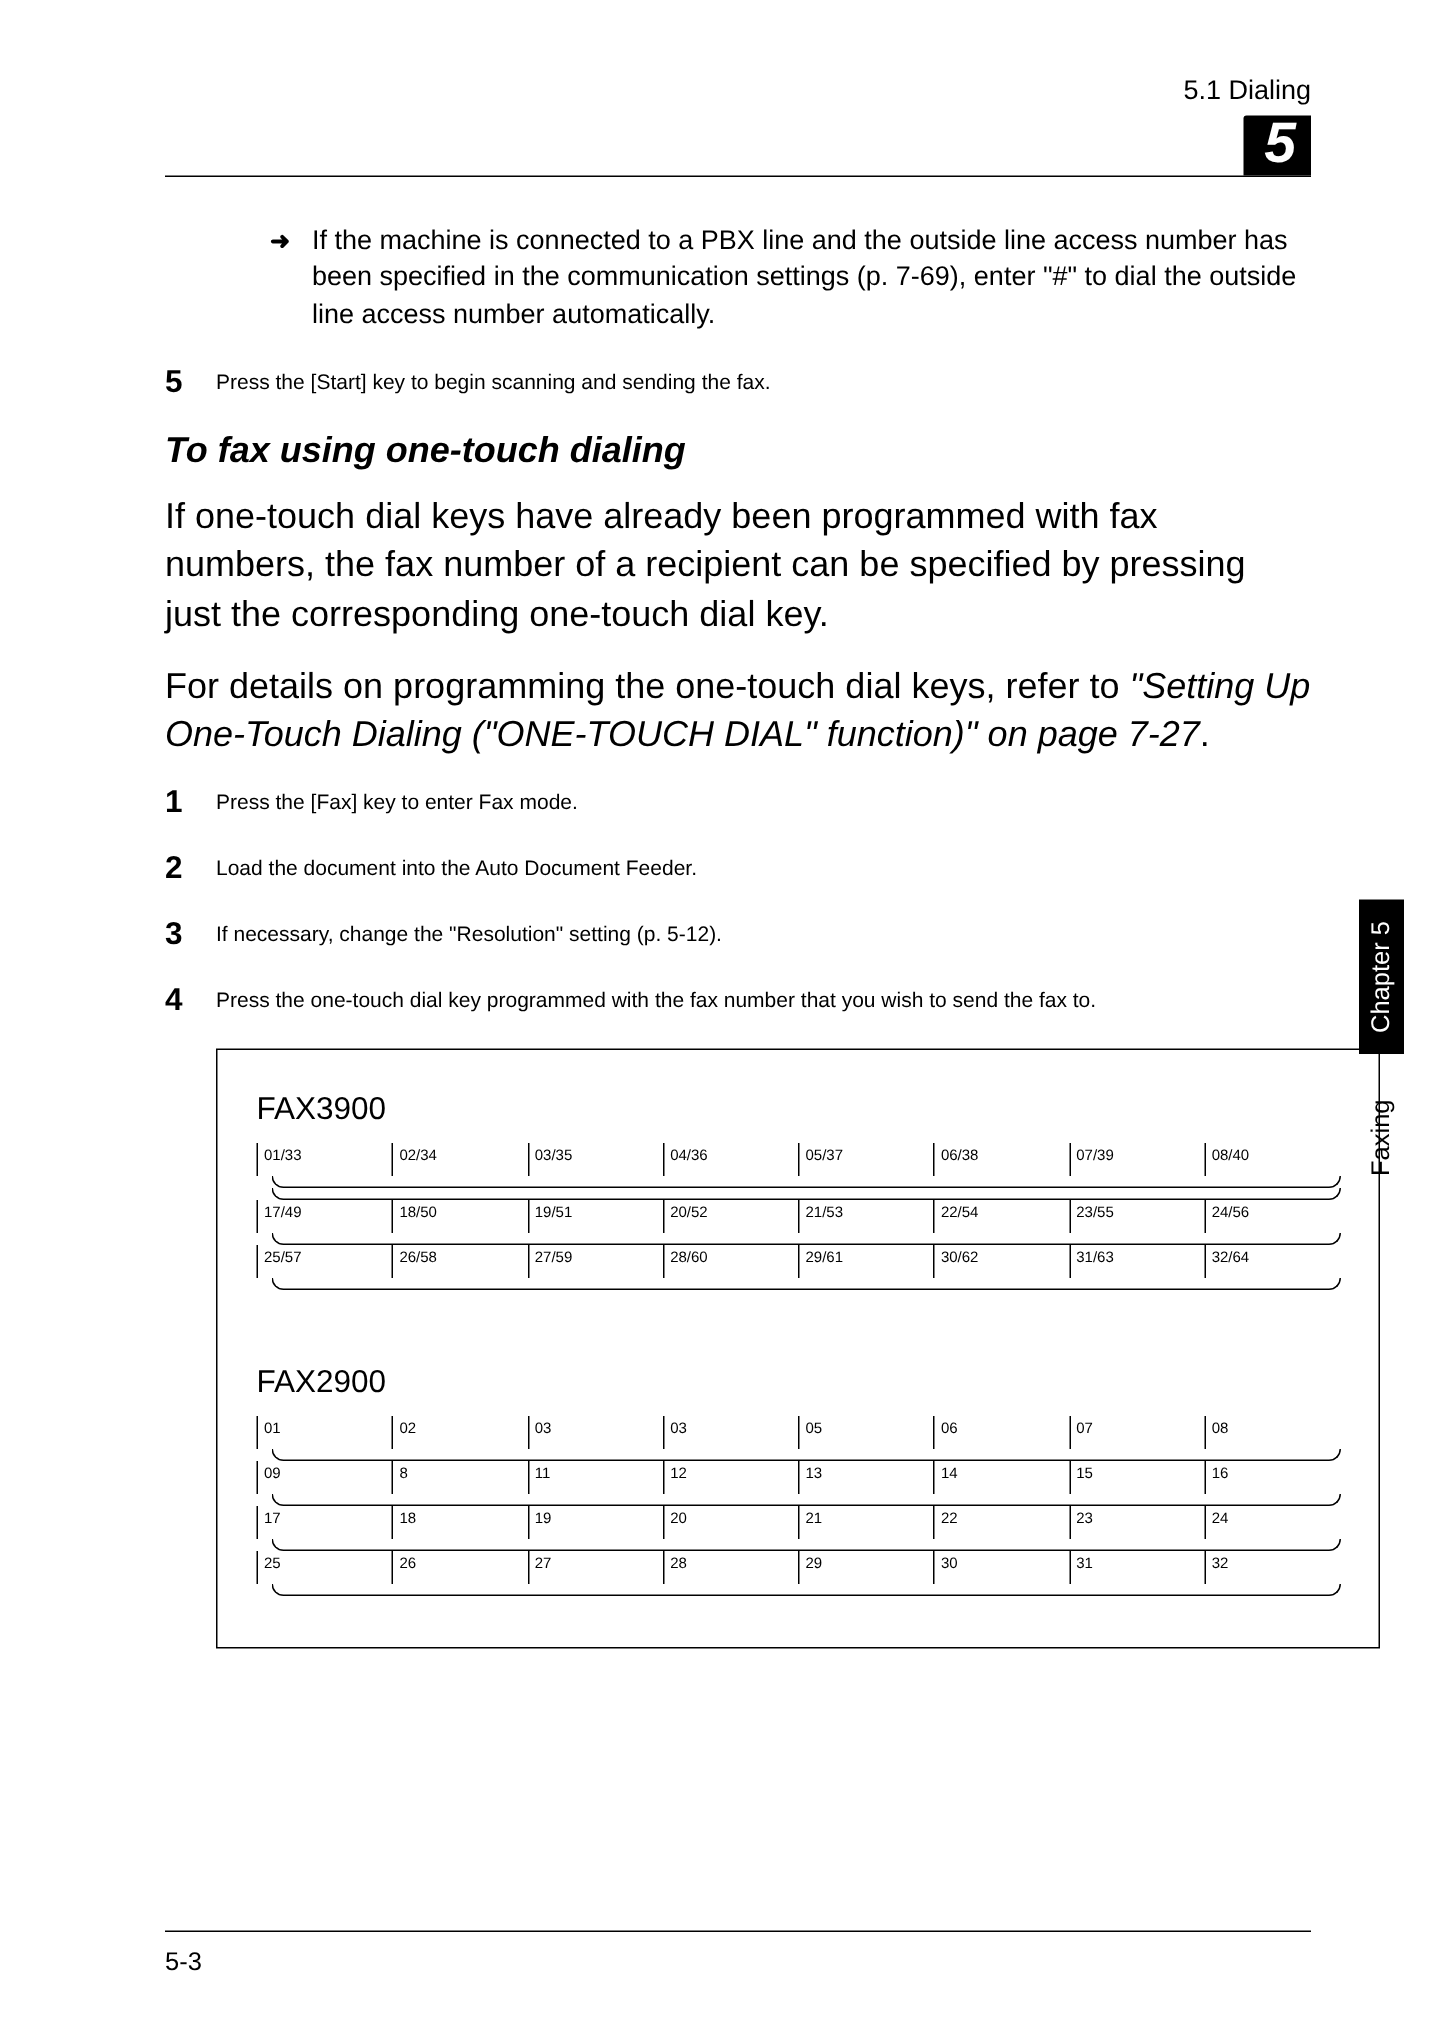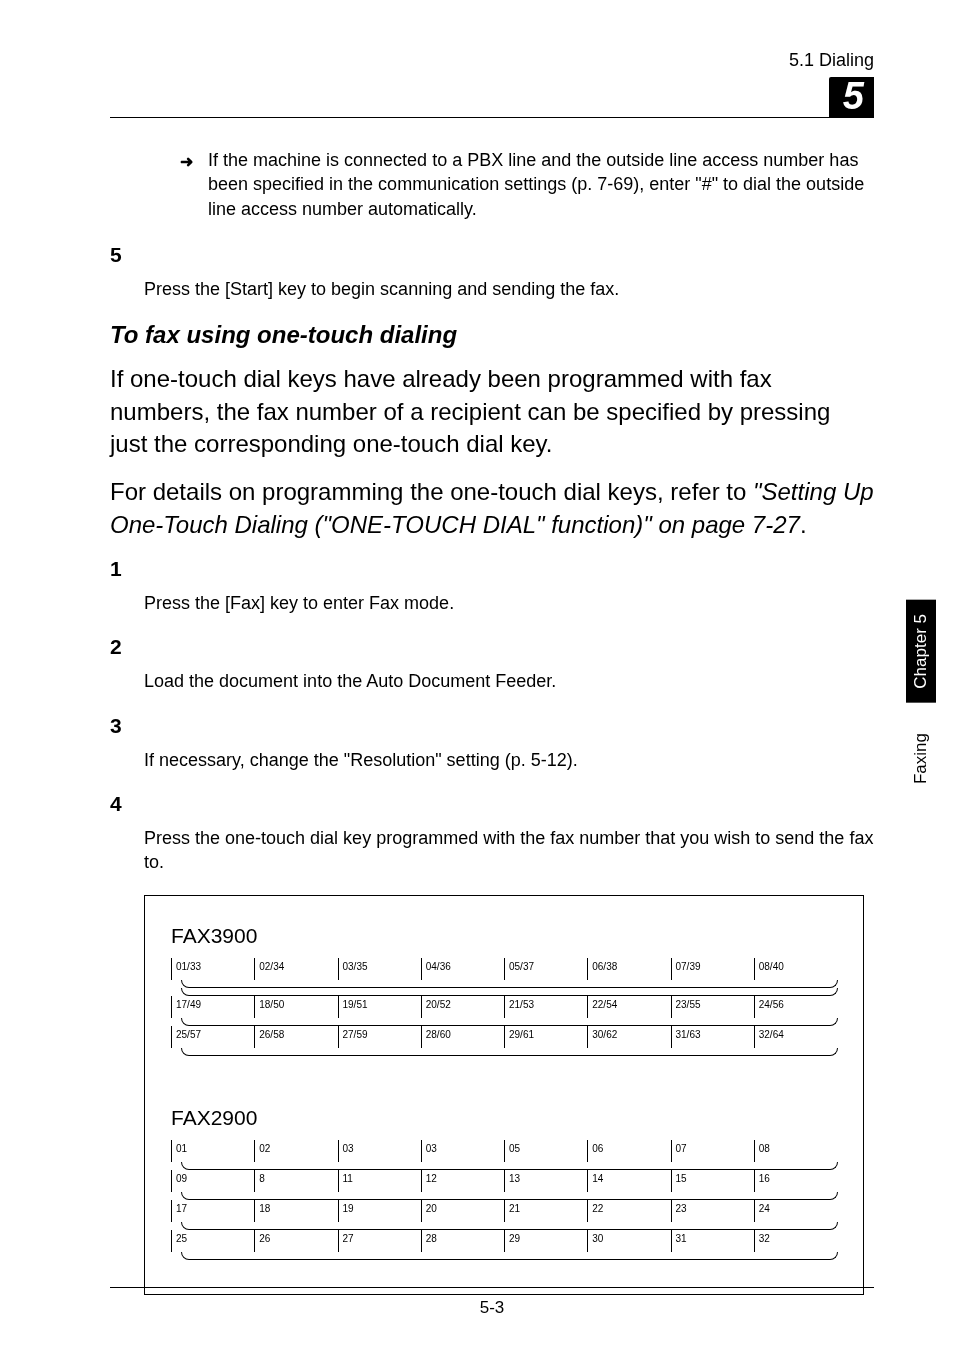--- a/index.html
+++ b/index.html
@@ -57,34 +57,34 @@
   .step {
     display: flex;
     margin-bottom: 20px;
   }
   .step-num {
     font-size: 21px;
     font-weight: bold;
     width: 34px;
     flex-shrink: 0;
   }
-  .step-text { font-size: 18px; line-height: 1.35; padding-top: 2px; margin-top: 32px; }
+  .step-text { font-size: 14px; line-height: 1.35; padding-top: 2px; }
   .subheading {
     font-size: 24px;
     font-weight: bold;
     margin: 8px 0 14px 0;
     font-style: italic;
   }
   .para { font-size: 24px; line-height: 1.35; margin-bottom: 16px; }
   .italic { font-style: italic; }
   .keypad-frame {
     margin-left: 34px;
     border: 1px solid #000;
     padding: 28px 26px 34px 26px;
-    width: 720px;
+    width: 776px;
   }
   .kp-title { font-size: 21px; margin-bottom: 10px; }
   .kp-grid { margin-bottom: 50px; }
   .kp-grid:last-child { margin-bottom: 0; }
   .kp-row {
     display: flex;
     border-left: 1px solid #000;
     height: 22px;
   }
   .kp-cell {
@@ -123,21 +123,21 @@
     background: #000;
     color: #fff;
     padding: 14px 5px;
   }
   .footer {
     position: absolute;
     bottom: 40px;
     left: 110px;
     right: 80px;
     border-top: 1px solid #000;
-    text-align: center;
+    text-align: left;
     padding-top: 10px;
     font-size: 17px;
   }
 </style>
 </head>
 <body>
 
 <div class="page">
 
   <div class="header">

